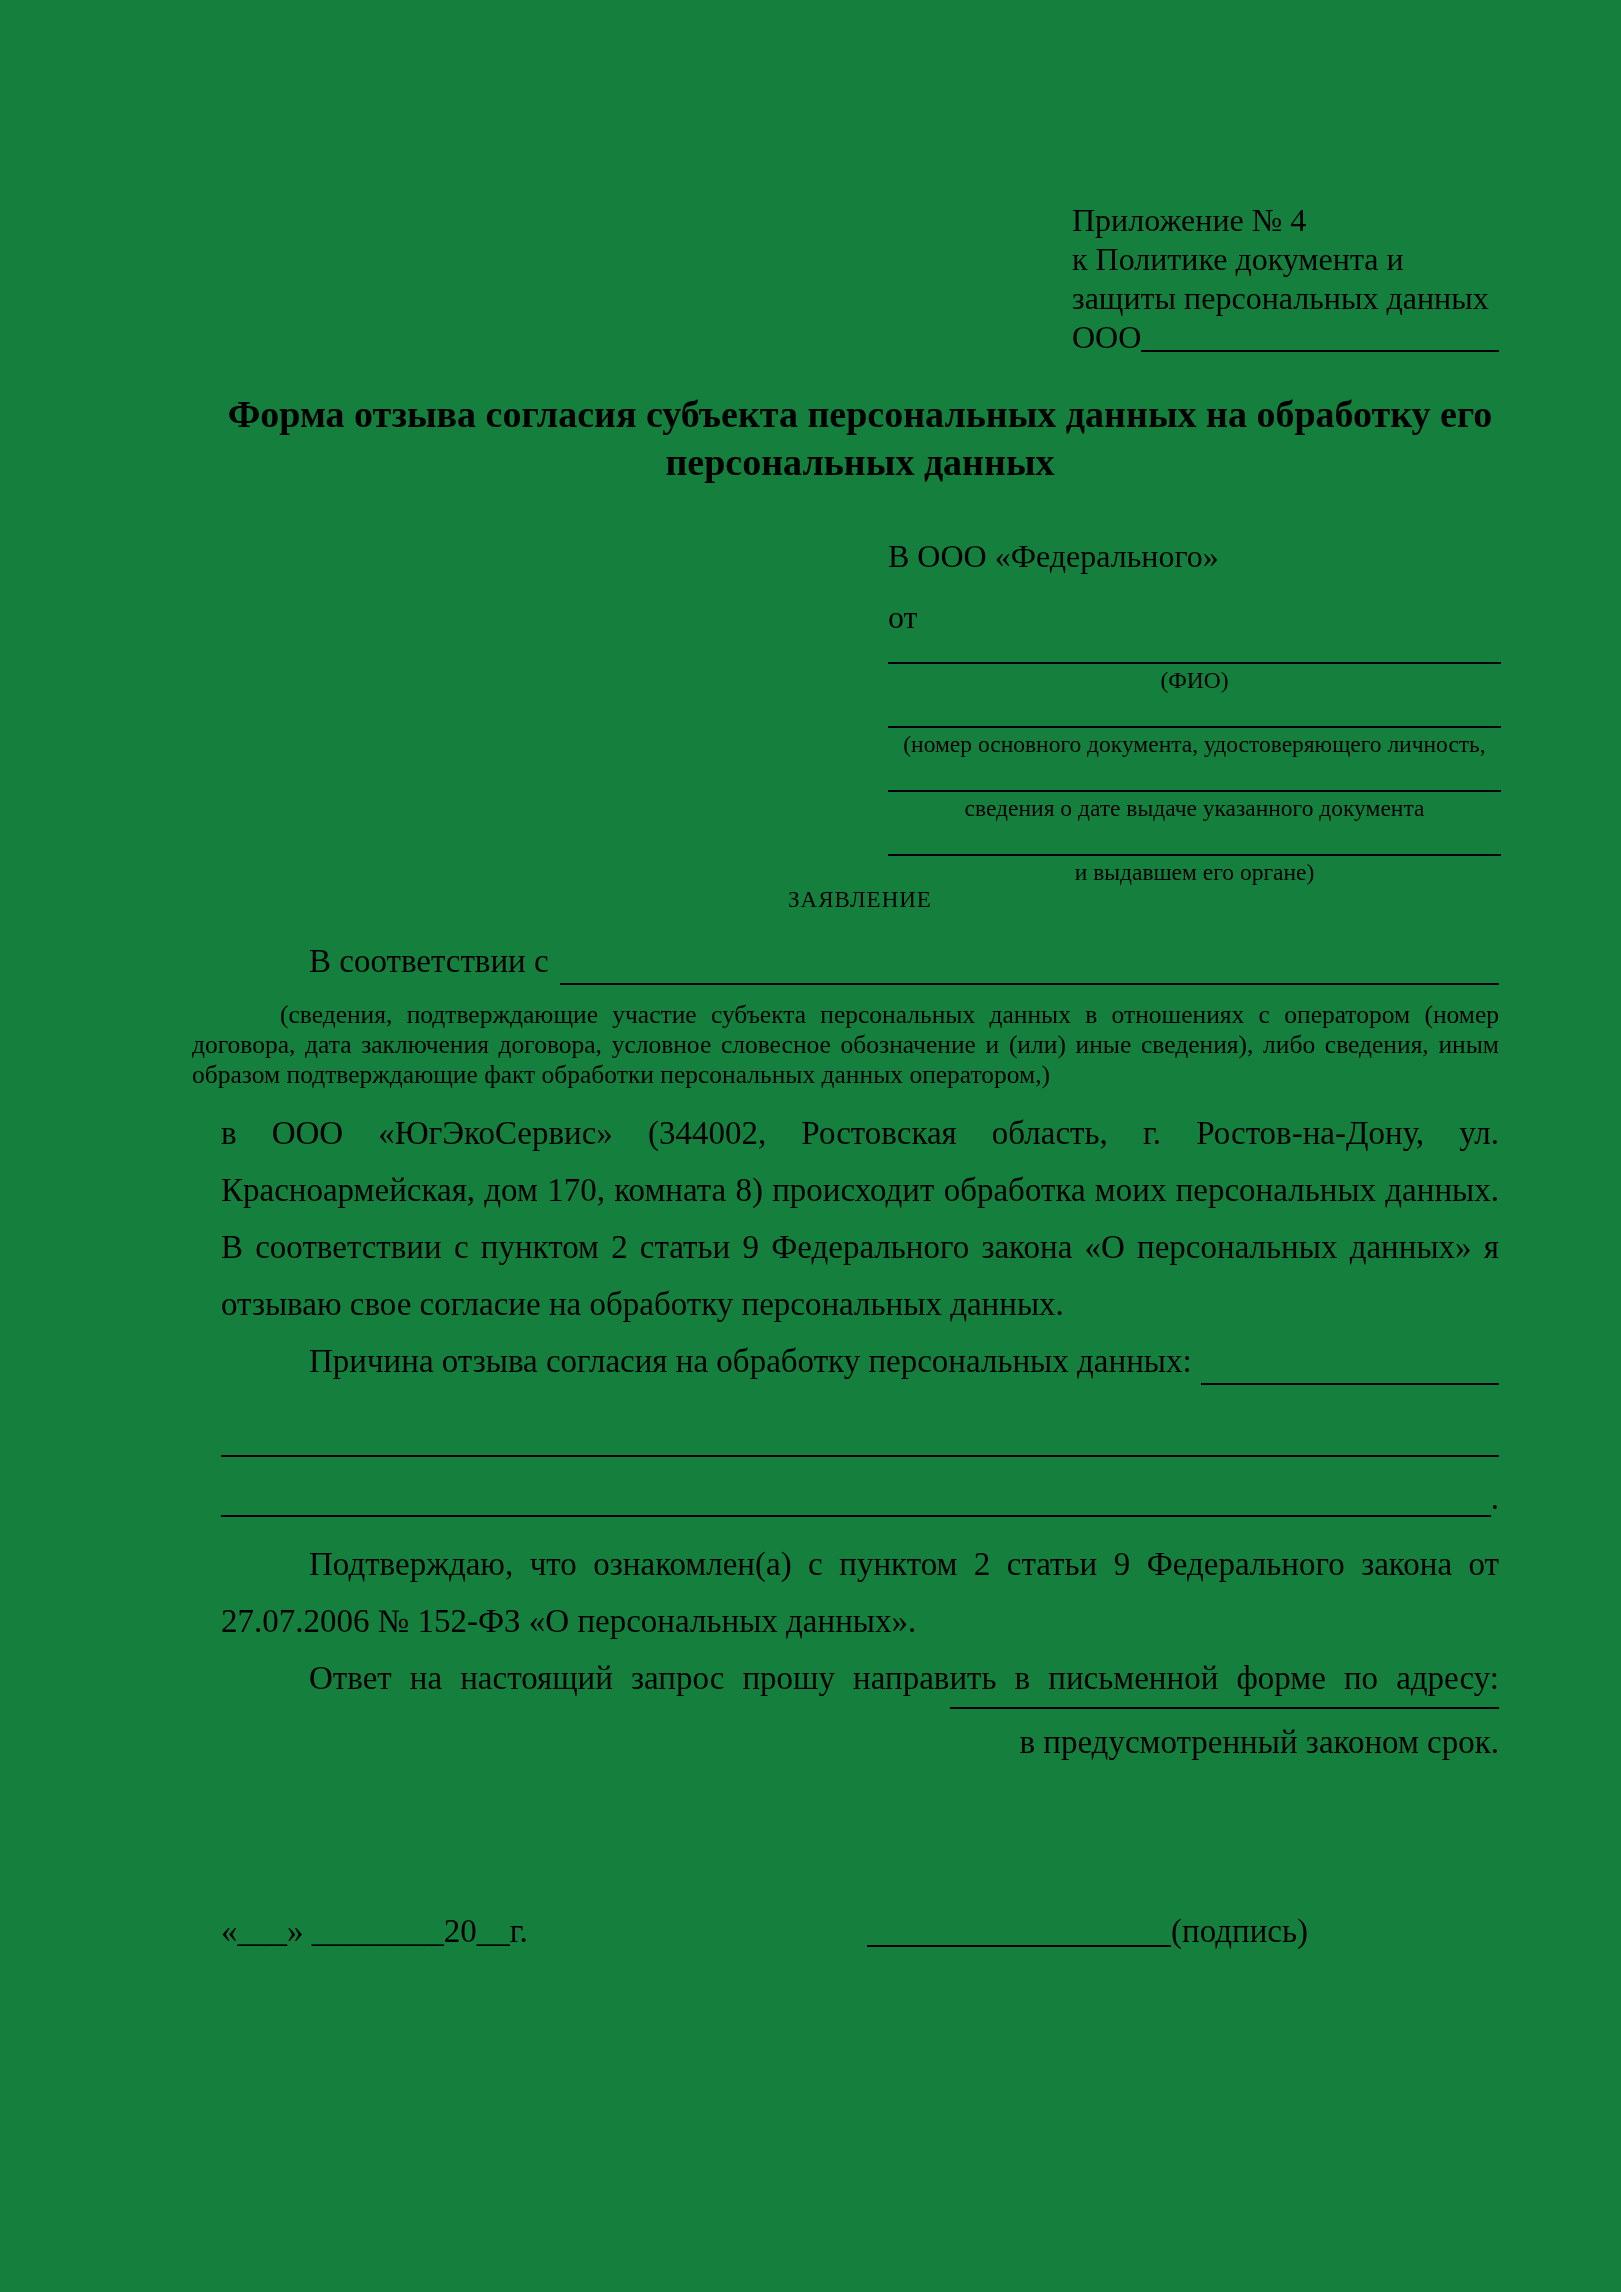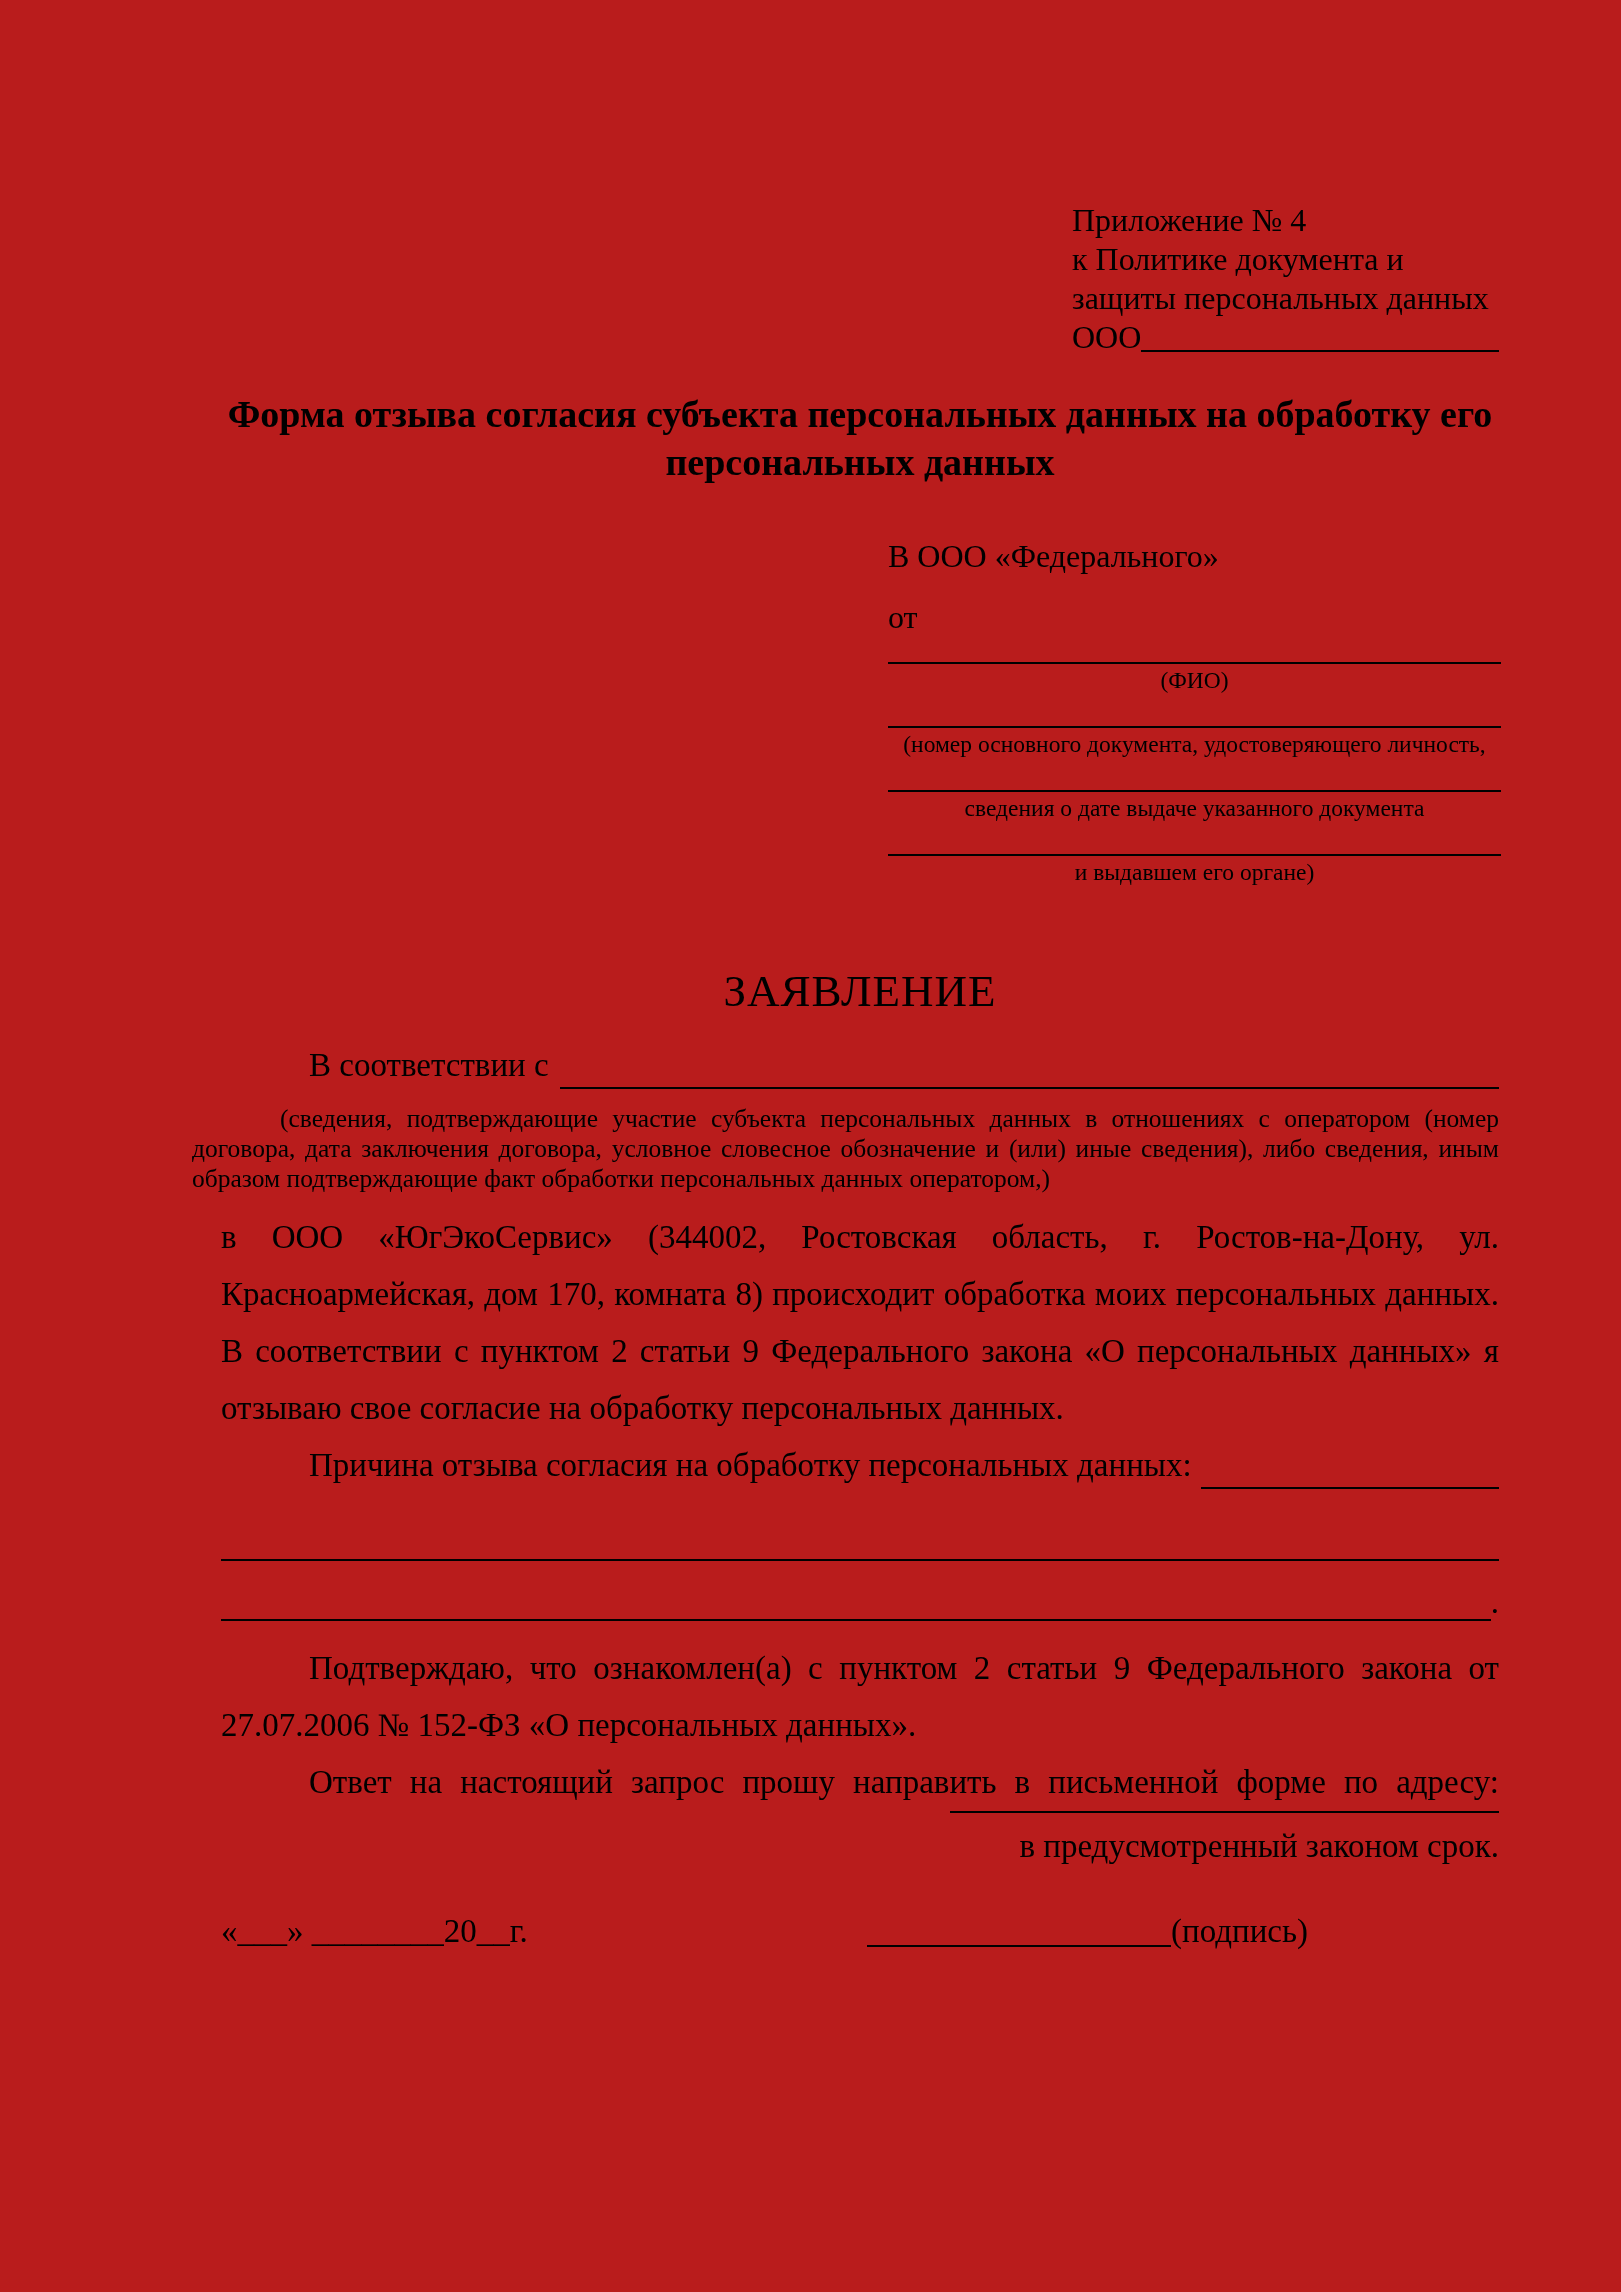--- a/index.html
+++ b/index.html
@@ -1,34 +1,34 @@
 <!DOCTYPE html>
 <html><head>
 <meta charset="utf-8">
 <style>
   html,body { margin:0; padding:0; background:#ffffff; }
   .page {
-    position:relative; width:1621px; height:2293px; background:#b91c1c;
+    position:relative; width:1621px; height:2293px; background:#15803d;
     box-sizing:border-box; padding:201px 122px 0 221px;
     font-family:"Liberation Serif","DejaVu Serif",serif; color:#000;
   }
   
   .annex { width:427px; margin-left:auto; font-size:32px; line-height:39px; }
   .annex-row { display:flex; align-items:flex-end; }
   .blank-fill { flex:1; border-bottom:2.9px solid #000; margin-bottom:4.9px; min-width:39px; }
   
   .title { margin-top:33px; text-align:center; font-weight:bold; font-size:38px; line-height:48px; }
   
   .addr { margin-top:51px; margin-left:667px; width:613px; font-size:32px; line-height:39px; }
   .addr-from { margin-top:21.6px; }
   .field-rule { border-bottom:2.9px solid #000; margin-top:31px; }
   .field-rule.first { margin-top:25.5px; }
   .field-caption { text-align:center; font-size:23.5px; line-height:29px; margin-top:2px; }
   
-  .statement { margin-top:78px; text-align:center; font-size:45px; letter-spacing:1px; }
+  .statement { text-align:center; font-size:23px; letter-spacing:1px; }
   .fill-row { display:flex; align-items:flex-end; font-size:33px; line-height:57px; }
   .fill-row .lead { white-space:nowrap; }
   .basis-row { margin-top:19.6px; padding-left:88px; }
   .note {
     margin-left:-29px; margin-top:10px; font-size:25.5px; line-height:30px;
     text-align:justify; text-indent:88px;
   }
   .body-par { margin-top:15.7px; font-size:33px; line-height:57px; text-align:justify; }
   .reason-row { padding-left:88px; }
   .rule-line { border-bottom:2.9px solid #000; margin-top:65px; }

